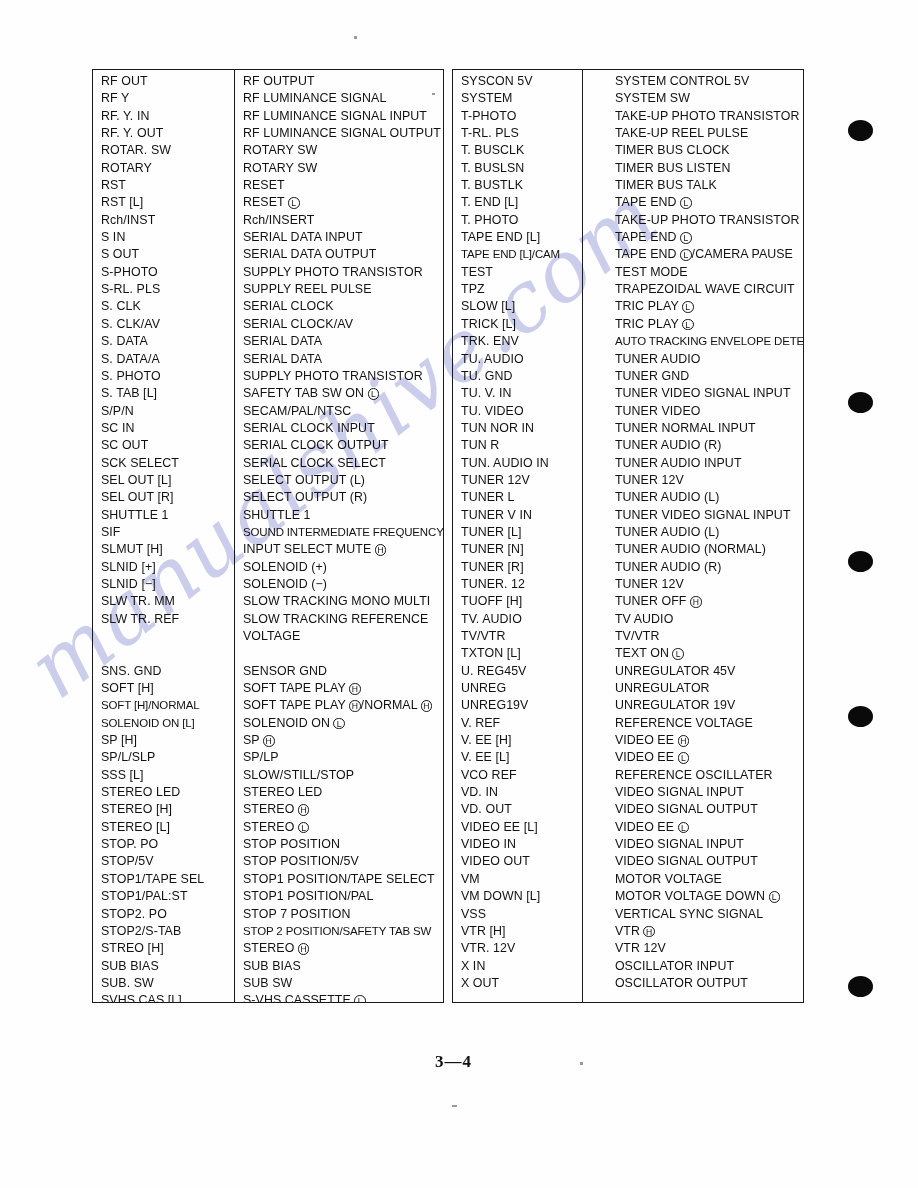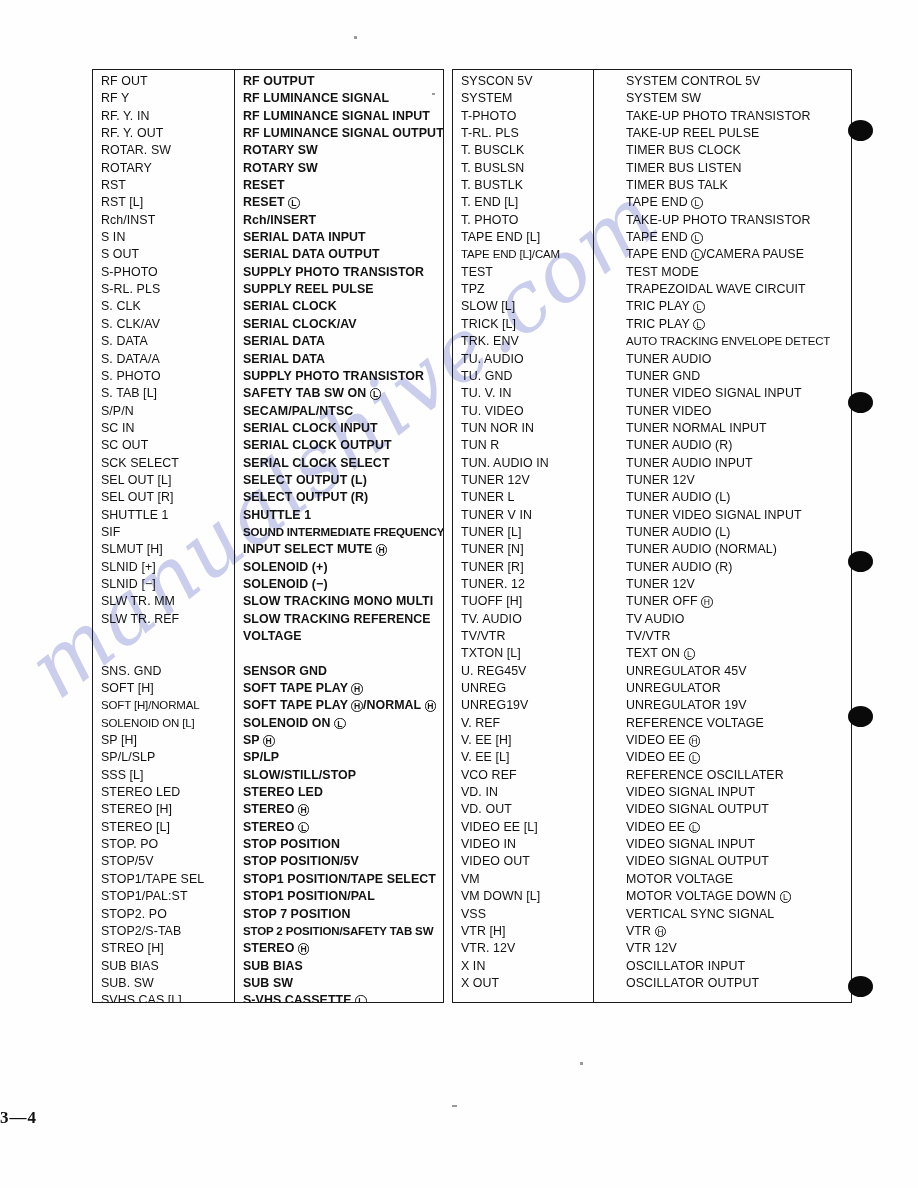--- a/index.html
+++ b/index.html
@@ -62,31 +62,31 @@
   .tbl {
     position: absolute;
     top: 0;
     height: 100%;
     border: 1.4px solid #1a1a1a;
     box-sizing: border-box;
     display: flex;
     background: transparent;
   }
   #tbl-left  { left: 0px;   width: 352px; }
-  #tbl-right { left: 360px; width: 400px; }
+  #tbl-right { left: 360px; width: 352px; }
 
   .col {
     box-sizing: border-box;
     padding: 3px 0 0 0;
     overflow: hidden;
   }
   .col-abbr { border-right: 1.4px solid #1a1a1a; }
 
   #tbl-left  .col-abbr { width: 142px; }
-  #tbl-left  .col-desc { width: 208px; font-weight: bold; }
+  #tbl-left  .col-desc { width: 208px; }
   #tbl-right .col-abbr { width: 141px; }
   #tbl-right .col-desc { width: 213px; margin-left: 24px; }
 
   .cell {
     height: 17.35px;
     line-height: 17.35px;
     font-size: 12.4px;
     color: #121212;
     white-space: nowrap;
     padding-left: 8px;
@@ -118,22 +118,23 @@
     height: 21px;
     background: #0a0a0a;
     border-radius: 50%;
     z-index: 4;
   }
 
   
   #footer {
     position: absolute;
     left: 0;
-    top: 1108px;
+    top: 1052px;
     width: 907px;
+    text-align: center;
     font-family: "Liberation Serif", serif;
     font-weight: bold;
     font-size: 17px;
     letter-spacing: 1px;
     color: #111111;
     z-index: 4;
   }
 
   
   .speck {

